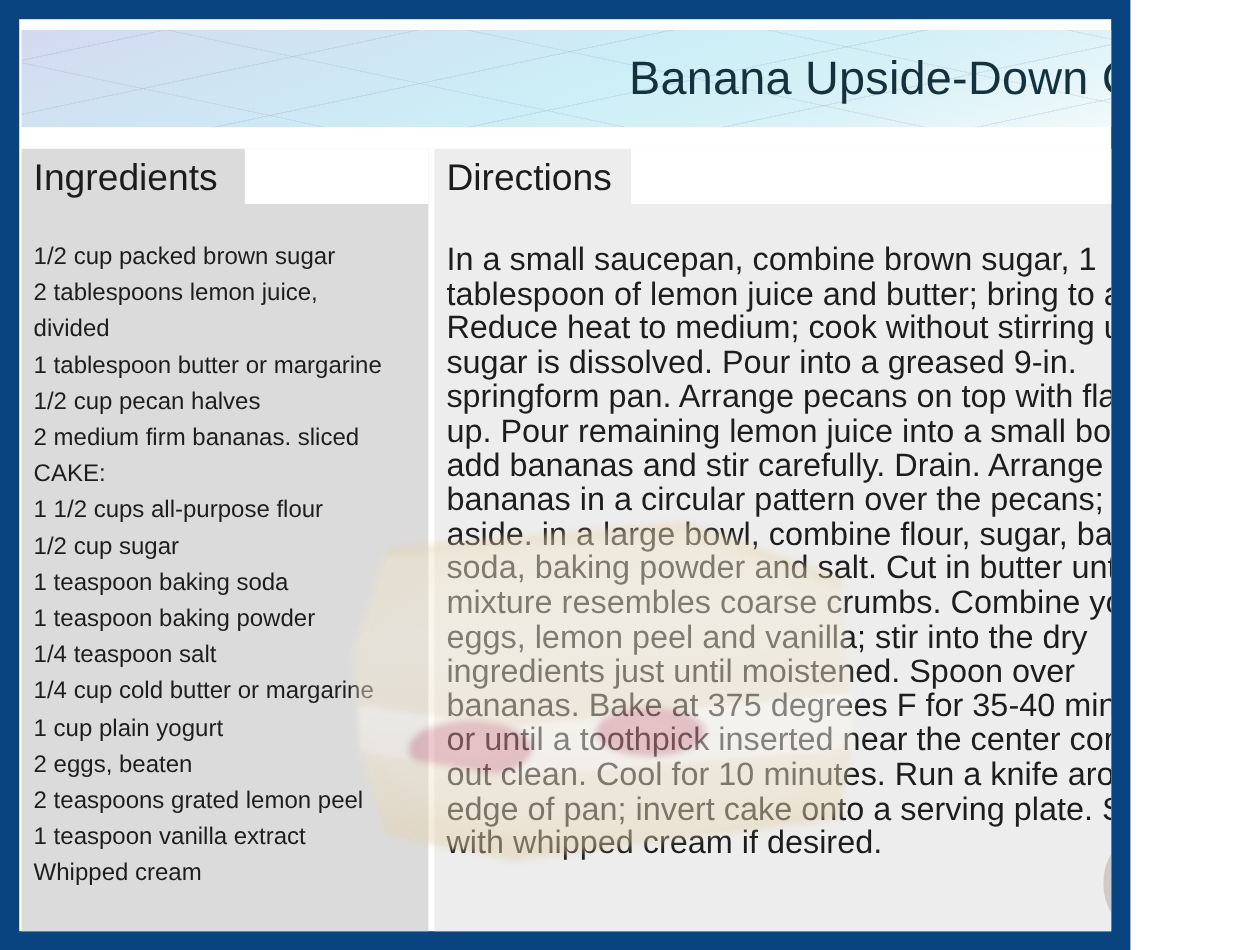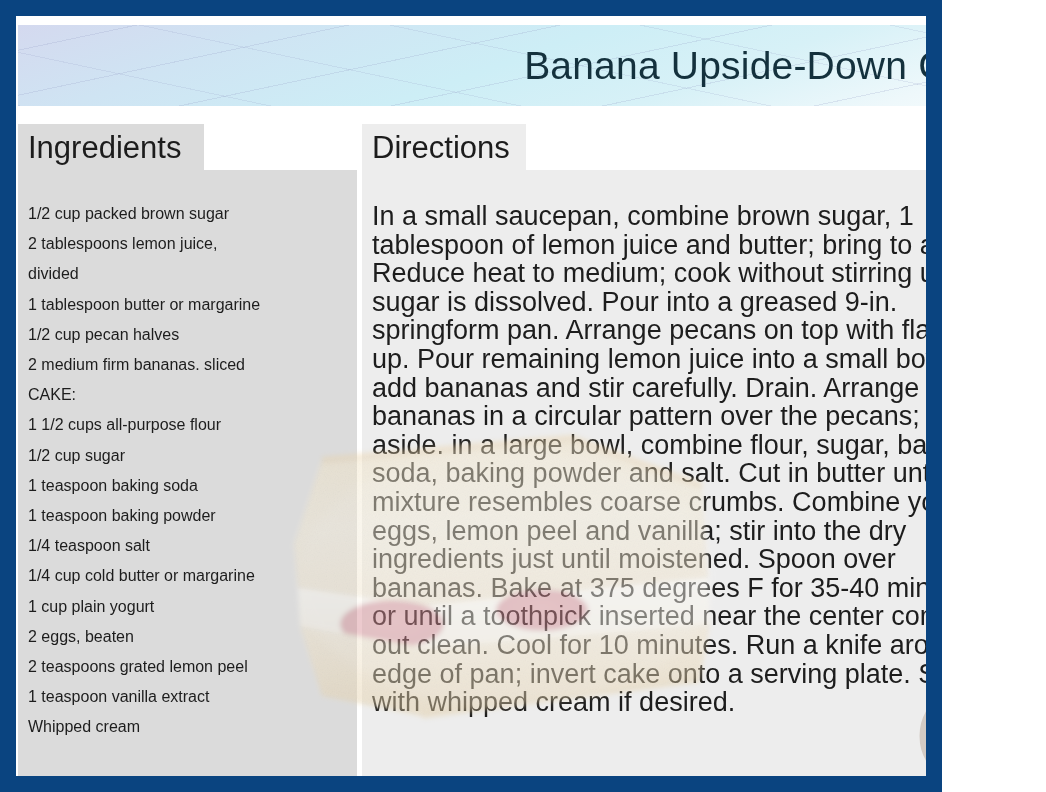--- a/index.html
+++ b/index.html
@@ -97,21 +97,21 @@
   #directions-title  { left: 10px; }
 
   .panel-body {
     position: absolute;
     left: 10px;
     top: 75px;
     right: 10px;
     color: #1d1d1d;
   }
   #ingredients-list {
-    font-size: 16px;
+    font-size: 20px;
     line-height: 30.2px;
     white-space: pre-line;
   }
   #directions-text {
     font-size: 27px;
     line-height: 28.6px;
     right: 14px;
     top: 78px;
   }
 

